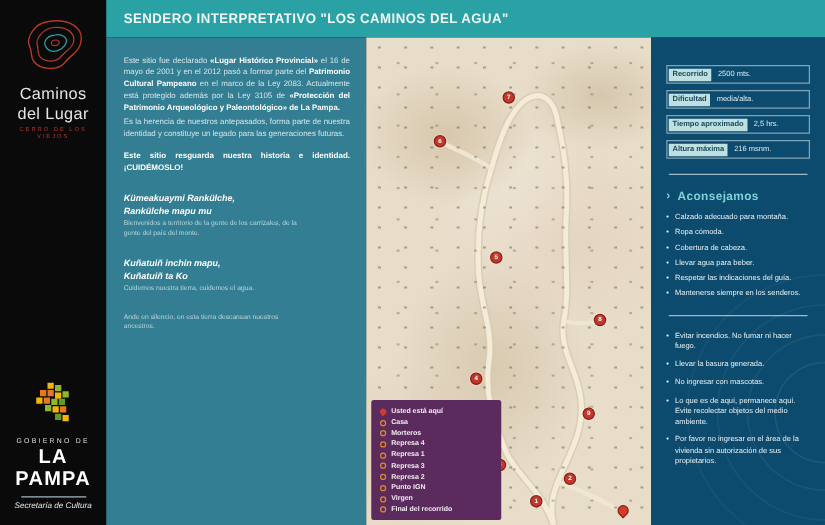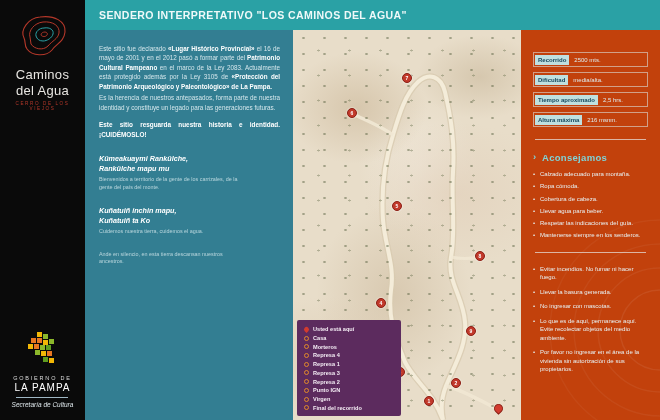--- a/index.html
+++ b/index.html
@@ -10,21 +10,21 @@
   
   .sidebar{position:absolute;left:0;top:0;width:85px;height:420px;background:#0a0a0a;
            display:flex;flex-direction:column;justify-content:space-between;align-items:center;
            padding:8px 4px;}
   .brand{display:flex;flex-direction:column;align-items:center;text-align:center;}
   .brand svg{display:block;}
   .brand-name{color:#e8e6e2;font-size:13px;line-height:1.05;margin-top:2px;letter-spacing:.3px;}
   .brand-sub{color:#b5382a;font-size:4.6px;letter-spacing:1.6px;margin-top:4px;}
   .gov{display:flex;flex-direction:column;align-items:center;text-align:center;padding-bottom:4px;}
   .gov-l1{color:#ddd;font-size:5.5px;letter-spacing:1.8px;margin-top:3px;}
-  .gov-l2{color:#fff;font-size:10px;font-weight:normal;letter-spacing:1px;margin-top:1px;}
+  .gov-l2{color:#fff;font-size:16px;font-weight:bold;letter-spacing:1px;margin-top:1px;}
   .gov-div{width:52px;height:1px;background:#9fb7c4;margin:4px 0 3px;}
   .gov-l3{color:#dfe8ec;font-size:6.5px;font-style:italic;}
 
   
   .header{position:absolute;left:85px;top:0;width:575px;height:30px;background:#2aa1a5;
           display:flex;align-items:center;padding-left:14px;}
   .header-title{color:#eff9f9;font-size:11px;letter-spacing:.4px;font-weight:bold;
                 transform:scaleX(.96);transform-origin:left center;white-space:nowrap;}
 
   
@@ -68,21 +68,21 @@
   .legend{position:absolute;left:4px;bottom:4px;width:104px;background:#5c2b5e;z-index:4;
           padding:6px 6px 5px 7px;border-radius:2px;}
   .lg-row{display:flex;align-items:center;gap:4px;margin-bottom:2.6px;}
   .lg-row:last-child{margin-bottom:0;}
   .lg-ring{width:5px;height:5px;border-radius:50%;border:1.5px solid #e0892b;flex:0 0 auto;}
   .lg-pin{width:5px;height:5px;background:#d23b2f;border-radius:50% 50% 50% 0;
           transform:rotate(-45deg);flex:0 0 auto;}
   .lg-label{color:#f4ecf4;font-size:5.6px;font-weight:bold;line-height:1.1;white-space:nowrap;}
 
   
-  .rpanel{position:absolute;left:521px;top:30px;width:139px;height:390px;background:#c2410c;
+  .rpanel{position:absolute;left:521px;top:30px;width:139px;height:390px;background:#0c4a6e;
           padding:22px 12px 20px 12px;overflow:hidden;}
   .contours{position:absolute;right:-20px;bottom:-10px;pointer-events:none;}
   .stat-row{display:flex;align-items:center;border:1px solid rgba(222,238,240,.55);
             margin-bottom:5px;padding:1px;height:15px;position:relative;z-index:2;}
   .stat-chip{background:#bfe0e0;color:#16485c;font-size:6px;font-weight:bold;
              padding:2px 3px;white-space:nowrap;}
   .stat-val{color:#ddeef1;font-size:6px;padding-left:5px;white-space:nowrap;}
   .divider{height:1px;background:rgba(234,245,246,.65);margin:12px 2px;position:relative;z-index:2;}
   .sec-title{color:#7fd3d8;font-size:9.5px;font-weight:bold;letter-spacing:.3px;
              margin:2px 0 7px;position:relative;padding-left:9px;z-index:2;}
@@ -102,21 +102,21 @@
     <div class="brand">
       <span>
         <svg width="66" height="58" viewBox="0 0 66 58">
           <path d="M14 30 C10 22, 18 10, 30 9 C44 7, 56 13, 55 24 C54 34, 46 36, 42 42 C36 49, 22 48, 17 41 C14 37, 16 34, 14 30 Z" fill="none" stroke="#b5382a" stroke-width="1.1"></path>
           <path d="M20 29 C18 23, 24 15, 33 14 C43 13, 50 18, 49 25 C48 31, 42 33, 38 38 C33 43, 24 41, 21 36 Z" fill="none" stroke="#b5382a" stroke-width="1"></path>
           <path d="M26 28 C25 24, 29 20, 34 20 C40 19, 44 22, 43 26 C42 30, 37 33, 33 33 C29 33, 27 31, 26 28 Z" fill="none" stroke="#2aa1a5" stroke-width="1"></path>
           <path d="M31 27 C31 25, 33 24, 35 24 C37 24, 38 26, 37 27 C36 29, 32 29, 31 27 Z" fill="none" stroke="#b5382a" stroke-width=".9"></path>
         </svg>
       </span>
       <div class="brand-name">Caminos</div>
-      <div class="brand-name">del Agua</div>
+      <div class="brand-name">del Lugar</div>
       <div class="brand-sub">CERRO DE LOS VIEJOS</div>
     </div>
     <div class="gov">
       <span>
         <svg width="38" height="36" viewBox="0 0 38 36">
           <rect x="14" y="0" width="5" height="5" fill="#f2b705"></rect>
           <rect x="20" y="2" width="5" height="5" fill="#8cb82b"></rect>
           <rect x="8" y="6" width="5" height="5" fill="#e87722"></rect>
           <rect x="14" y="6" width="5" height="5" fill="#e87722"></rect>
           <rect x="20" y="8" width="5" height="5" fill="#f2b705"></rect>

